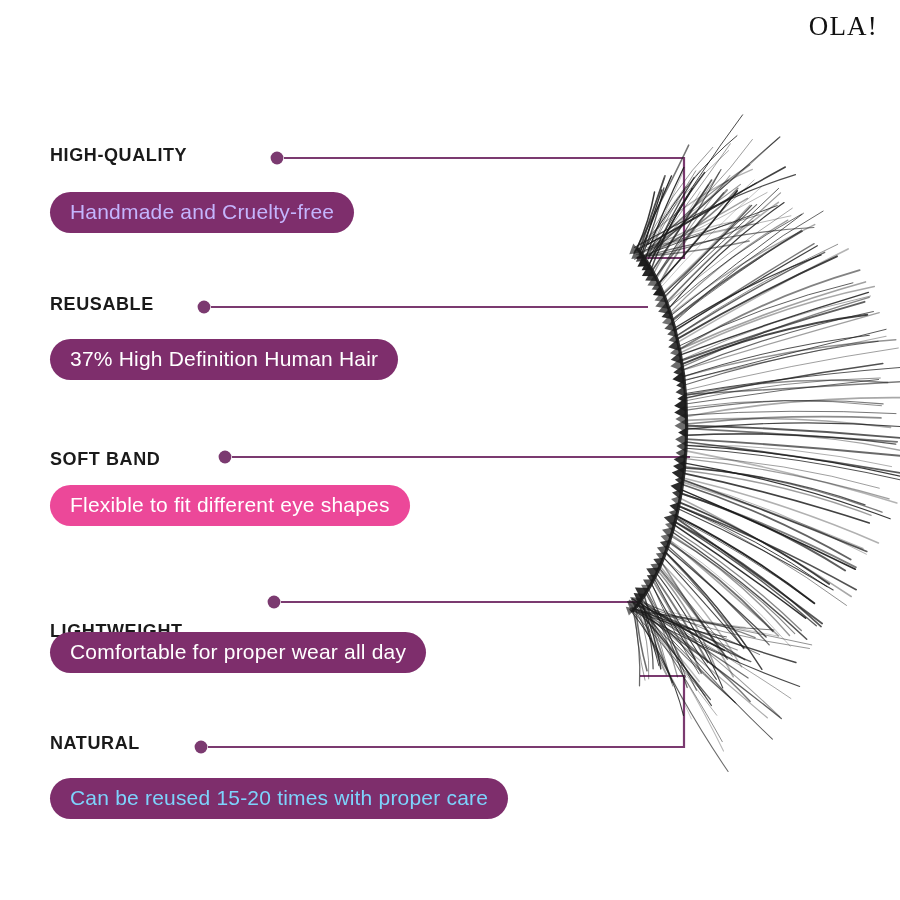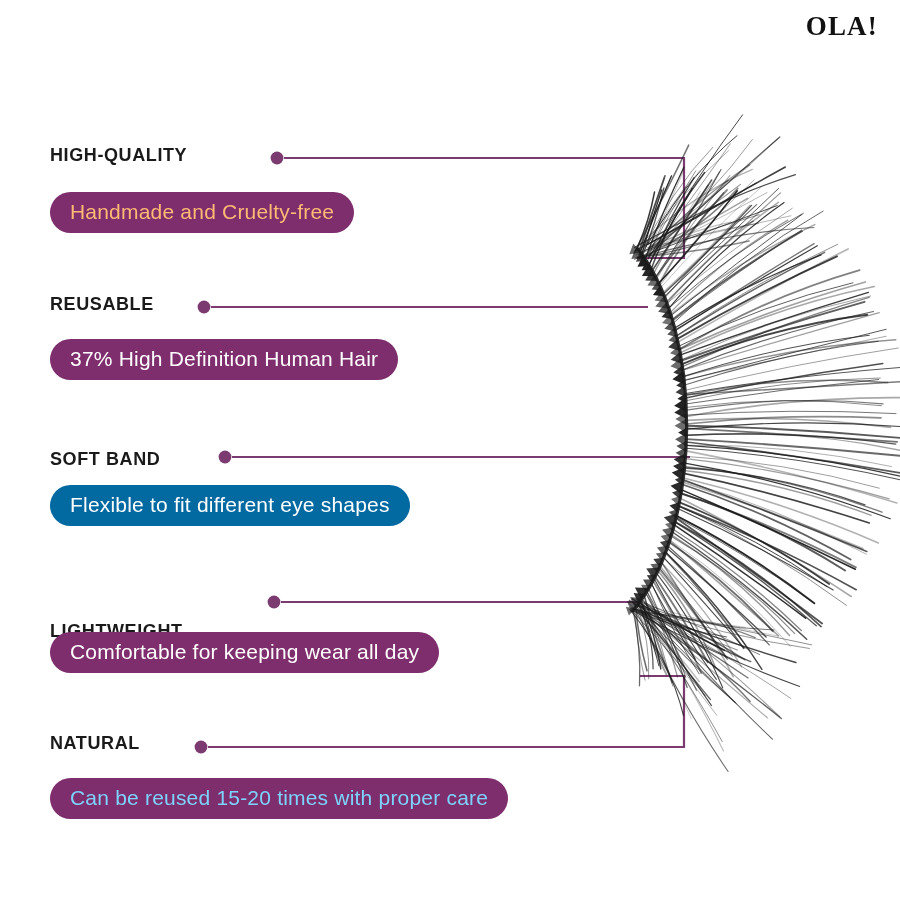--- a/index.html
+++ b/index.html
@@ -16,21 +16,21 @@
   .logo{
     position:absolute; right:22px; top:14px;
     text-align:center;
     font-family:"Liberation Serif", serif;
     color:#111111;
     line-height:0.96;
     user-select:none;
   }
   .logo .l1{
     display:block;
-    font-size:27px; font-weight:700;
+    font-size:27px; font-weight:400;
     letter-spacing:1.2px;
   }
   .logo .l2{
     display:block;
     font-size:31px; font-weight:700;
     letter-spacing:1.0px;
     position:relative;
   }
   .logo .reg{
     font-size:9px;
@@ -377,24 +377,24 @@
         <path d="M 641.0 611.1 Q 692.5 687.8 722.3 741.7" fill="none" stroke="#1b1b1b" stroke-width="0.78" stroke-linecap="round" opacity="0.63"></path>
         <path d="M 635.4 609.8 Q 683.7 706.9 728.1 771.5" fill="none" stroke="#1b1b1b" stroke-width="1.07" stroke-linecap="round" opacity="0.65"></path>
         <path d="M 637.0 602.0 Q 689.0 680.4 723.5 751.1" fill="none" stroke="#1b1b1b" stroke-width="1.05" stroke-linecap="round" opacity="0.32"></path>
         <path d="M 631.7 599.9 Q 665.6 661.8 691.4 718.9" fill="none" stroke="#1b1b1b" stroke-width="0.66" stroke-linecap="round" opacity="0.35"></path>
         <path d="M 629.9 609.5 Q 669.6 659.2 683.5 715.5" fill="none" stroke="#1b1b1b" stroke-width="1.11" stroke-linecap="round" opacity="0.83"></path>
       </g>
     </svg>
 
   <div id="features">
       <div class="feat-head" style="left: 50px; top: 146px;">HIGH-QUALITY</div>
-      <div class="pill" style="left: 50px; top: 192px; background: rgb(126, 46, 108); color: #fdba74;">Handmade and Cruelty-free</div>
+      <div class="pill" style="left: 50px; top: 192px; background: rgb(126, 46, 108); color: #c4b5fd;">Handmade and Cruelty-free</div>
       <div class="feat-head" style="left: 50px; top: 295px;">REUSABLE</div>
       <div class="pill" style="left: 50px; top: 339px; background: rgb(126, 46, 108); color: rgb(255, 255, 255);">37% High Definition Human Hair</div>
       <div class="feat-head" style="left: 50px; top: 450px;">SOFT BAND</div>
-      <div class="pill" style="left: 50px; top: 485px; background: #0369a1; color: rgb(255, 255, 255);">Flexible to fit different eye shapes</div>
+      <div class="pill" style="left: 50px; top: 485px; background: #ec4899; color: rgb(255, 255, 255);">Flexible to fit different eye shapes</div>
       <div class="feat-head" style="left: 50px; top: 588px; margin-top: 34px;">LIGHTWEIGHT</div>
-      <div class="pill" style="left: 50px; top: 632px; background: rgb(126, 46, 108); color: rgb(255, 255, 255);">Comfortable for keeping wear all day</div>
+      <div class="pill" style="left: 50px; top: 632px; background: rgb(126, 46, 108); color: rgb(255, 255, 255);">Comfortable for proper wear all day</div>
       <div class="feat-head" style="left: 50px; top: 734px;">NATURAL</div>
       <div class="pill" style="left: 50px; top: 778px; background: rgb(126, 46, 108); color: #7dd3fc;">Can be reused 15-20 times with proper care</div>
     </div>
 
 </div>
 
 </body></html>

